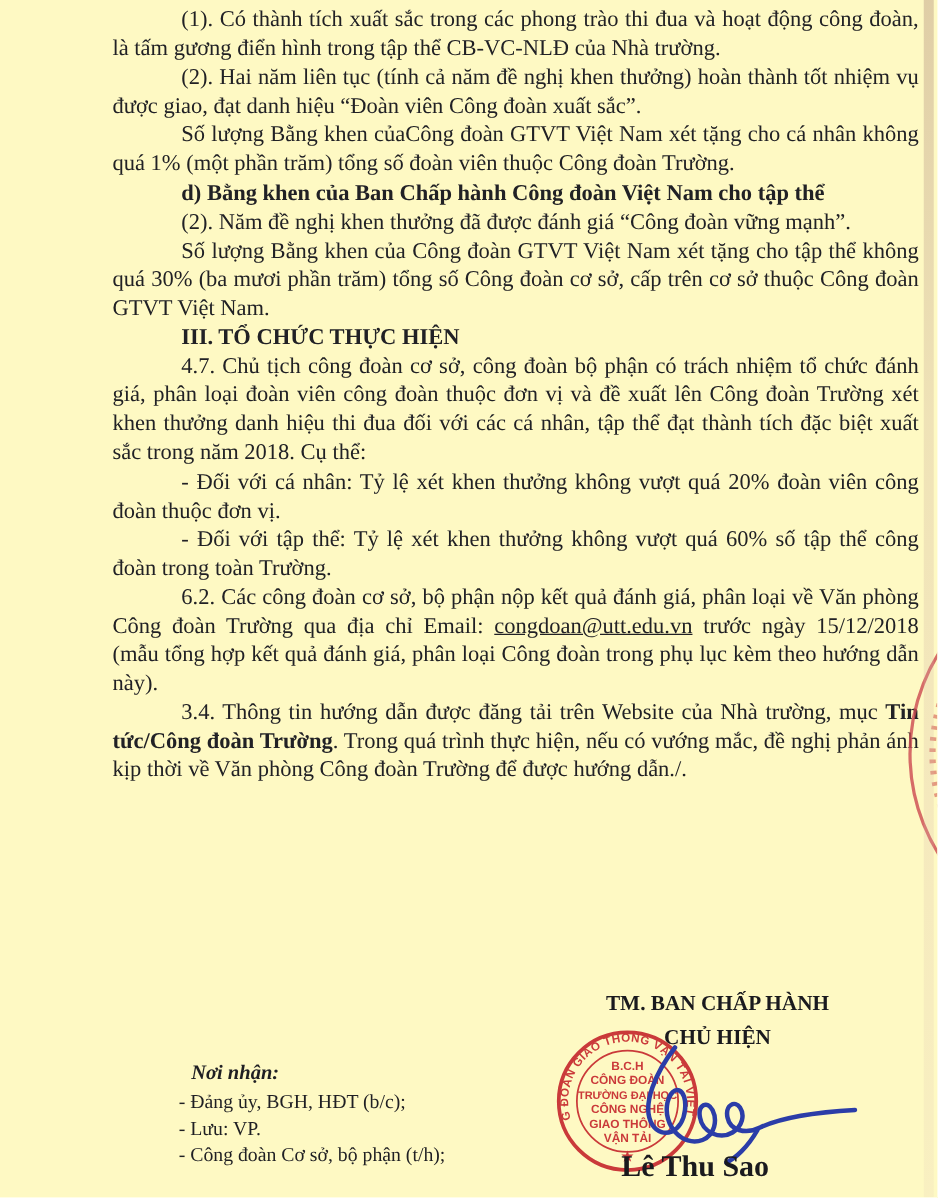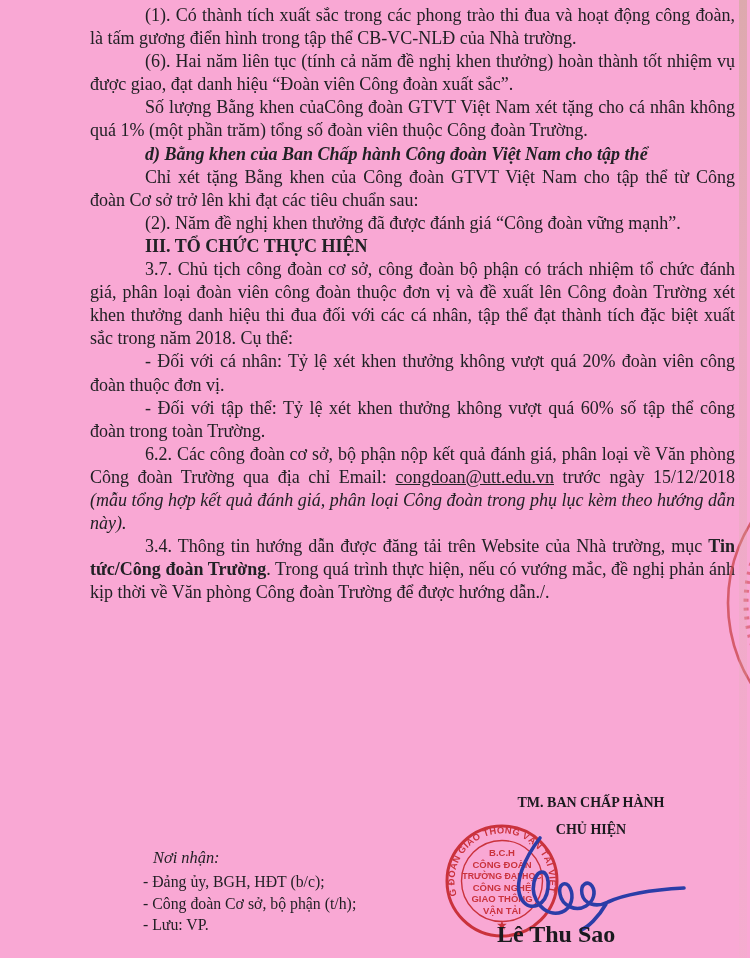--- a/index.html
+++ b/index.html
@@ -1,49 +1,49 @@
 <!DOCTYPE html>
 <html><head>
 <meta charset="utf-8">
 <style>
   html, body { margin: 0; padding: 0; background: #ffffff; }
   .page {
     position: relative;
     width: 750px;
     height: 958px;
-    background: #f9a8d4;
+    background: #fef9c3;
     overflow: hidden;
     font-family: "Liberation Serif", serif;
     color: #1e1e22;
   }
   
   .text-block {
     position: absolute;
     left: 90px;
     top: 4px;
     width: 645px;
     font-size: 18px;
     line-height: 23.1px;
     text-align: justify;
     color: #212125;
   }
   .para { margin: 0; text-indent: 55px; }
   .b { font-weight: bold; }
-  .i { font-style: italic; }
+  .i { }
   .u { text-decoration: underline; }
 
   
   .closing {
     position: absolute;
     top: 789px;
-    left: 441px;
+    left: 424px;
     width: 300px;
     text-align: center;
     font-weight: bold;
-    font-size: 14px;
+    font-size: 17px;
     line-height: 27px;
     color: #1a1a1e;
   }
   .signer {
     position: absolute;
     top: 921px;
     left: 497px;
     width: 180px;
     text-align: left;
     font-weight: bold;
@@ -55,21 +55,21 @@
   .recipients {
     position: absolute;
     top: 847px;
     left: 143px;
     width: 300px;
     font-size: 15.8px;
     line-height: 21.8px;
     color: #1f1f23;
   }
   .recipients .label {
-    font-weight: normal;
+    font-weight: bold;
     font-style: italic;
     font-size: 16.4px;
     margin-left: 10px;
     margin-bottom: 2px;
   }
 
   
   .stamp {
     position: absolute;
     left: 444px;
@@ -116,27 +116,27 @@
       rgba(220, 190, 180, 0.15) 100%);
   }
 </style>
 </head>
 <body>
 
 <div class="page">
 
   <div class="text-block">
       <p class="para"><span>(1). Có thành tích xuất sắc trong các phong trào thi đua và hoạt động công đoàn, là tấm gương điển hình trong tập thể CB-VC-NLĐ của Nhà trường.</span></p>
-      <p class="para"><span>(6). Hai năm liên tục (tính cả năm đề nghị khen thưởng) hoàn thành tốt nhiệm vụ được giao, đạt danh hiệu “Đoàn viên Công đoàn xuất sắc”.</span></p>
+      <p class="para"><span>(2). Hai năm liên tục (tính cả năm đề nghị khen thưởng) hoàn thành tốt nhiệm vụ được giao, đạt danh hiệu “Đoàn viên Công đoàn xuất sắc”.</span></p>
       <p class="para"><span>Số lượng Bằng khen củaCông đoàn GTVT Việt Nam xét tặng cho cá nhân không quá 1% (một phần trăm) tổng số đoàn viên thuộc Công đoàn Trường.</span></p>
       <p class="para"><span class="b i">d) Bằng khen của Ban Chấp hành Công đoàn Việt Nam cho tập thể</span></p>
-      <p class="para"><span>Chỉ xét tặng Bằng khen của Công đoàn GTVT Việt Nam cho tập thể từ Công đoàn Cơ sở trở lên khi đạt các tiêu chuẩn sau:</span></p>
       <p class="para"><span>(2). Năm đề nghị khen thưởng đã được đánh giá “Công đoàn vững mạnh”.</span></p>
+      <p class="para"><span>Số lượng Bằng khen của Công đoàn GTVT Việt Nam xét tặng cho tập thể không quá 30% (ba mươi phần trăm) tổng số Công đoàn cơ sở, cấp trên cơ sở thuộc Công đoàn GTVT Việt Nam.</span></p>
       <p class="para"><span class="b">III. TỔ CHỨC THỰC HIỆN</span></p>
-      <p class="para"><span>3.7. Chủ tịch công đoàn cơ sở, công đoàn bộ phận có trách nhiệm tổ chức đánh giá, phân loại đoàn viên công đoàn thuộc đơn vị và đề xuất lên Công đoàn Trường xét khen thưởng danh hiệu thi đua đối với các cá nhân, tập thể đạt thành tích đặc biệt xuất sắc trong năm 2018. Cụ thể:</span></p>
+      <p class="para"><span>4.7. Chủ tịch công đoàn cơ sở, công đoàn bộ phận có trách nhiệm tổ chức đánh giá, phân loại đoàn viên công đoàn thuộc đơn vị và đề xuất lên Công đoàn Trường xét khen thưởng danh hiệu thi đua đối với các cá nhân, tập thể đạt thành tích đặc biệt xuất sắc trong năm 2018. Cụ thể:</span></p>
       <p class="para"><span>- Đối với cá nhân: Tỷ lệ xét khen thưởng không vượt quá 20% đoàn viên công đoàn thuộc đơn vị.</span></p>
       <p class="para"><span>- Đối với tập thể: Tỷ lệ xét khen thưởng không vượt quá 60% số tập thể công đoàn trong toàn Trường.</span></p>
       <p class="para"><span>6.2. Các công đoàn cơ sở, bộ phận nộp kết quả đánh giá, phân loại về Văn phòng Công đoàn Trường qua địa chỉ Email: </span><span class="u">congdoan@utt.edu.vn</span><span> trước ngày 15/12/2018 </span><span class="i">(mẫu tổng hợp kết quả đánh giá, phân loại Công đoàn trong phụ lục kèm theo hướng dẫn này).</span></p>
       <p class="para"><span>3.4. Thông tin hướng dẫn được đăng tải trên Website của Nhà trường, mục </span><span class="b">Tin tức/Công đoàn Trường</span><span>. Trong quá trình thực hiện, nếu có vướng mắc, đề nghị phản ánh kịp thời về Văn phòng Công đoàn Trường để được hướng dẫn./.</span></p>
     </div>
 
   <div class="closing">
     <div>TM. BAN CHẤP HÀNH</div>
     <div>CHỦ HIỆN</div>
   </div>
@@ -163,22 +163,22 @@
       <path d="M 118 78 C 110 92 100 101 93 104"></path>
     </g>
   </svg>
 
   <div class="signer">Lê Thu Sao</div>
 
   <div class="recipients">
     <div class="label">Nơi nhận:</div>
     <div>
         <div>- Đảng ủy, BGH, HĐT (b/c);</div>
+        <div>- Lưu: VP.</div>
         <div>- Công đoàn Cơ sở, bộ phận (t/h);</div>
-        <div>- Lưu: VP.</div>
       </div>
   </div>
 
   <svg class="edge-stamp" viewBox="0 0 60 200">
     <circle cx="190" cy="98" r="152" fill="none" stroke="#cc4850" stroke-width="2.6" opacity="0.8"></circle>
     <circle cx="196" cy="98" r="140" fill="none" stroke="#c5262c" stroke-width="5" opacity="0.45" stroke-dasharray="3 6"></circle>
     <circle cx="200" cy="98" r="128" fill="none" stroke="#c5262c" stroke-width="4" opacity="0.3" stroke-dasharray="2 8"></circle>
   </svg>
 
   <div class="edge-shade"></div>

